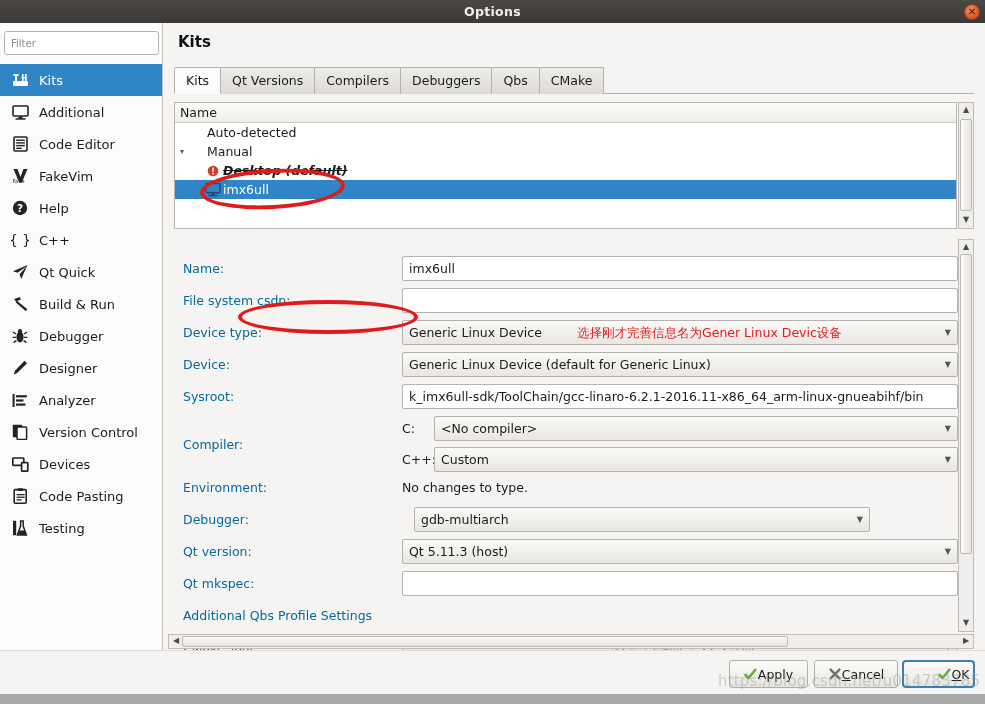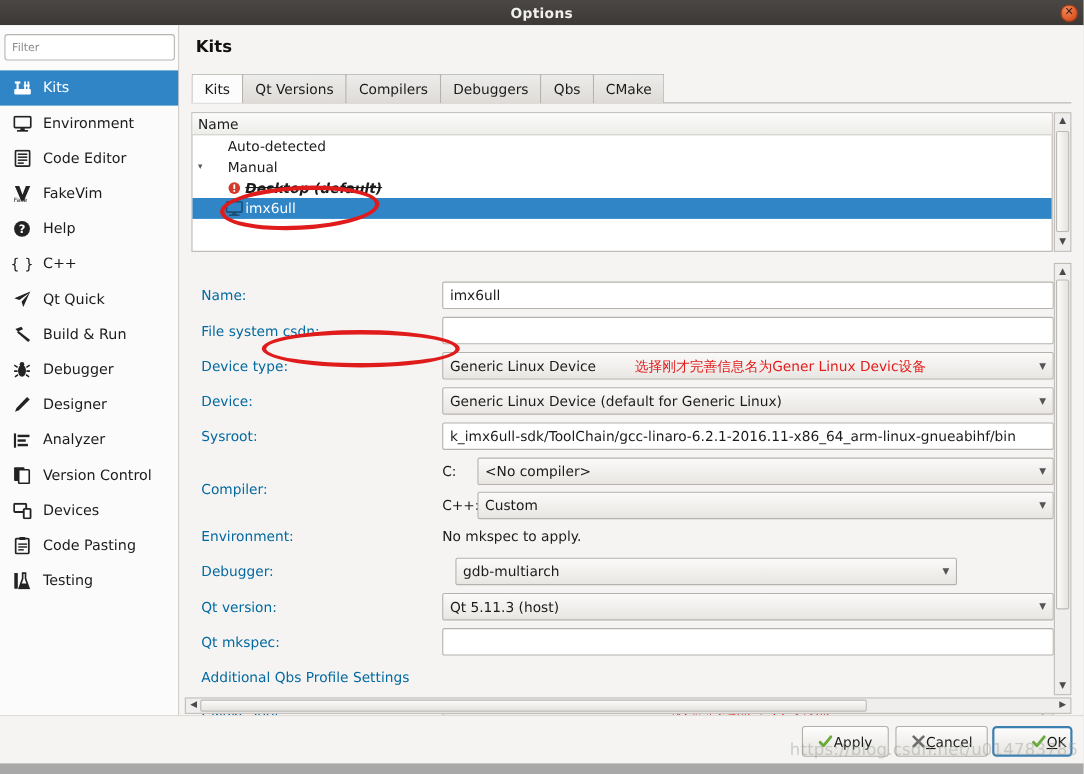--- a/index.html
+++ b/index.html
@@ -256,21 +256,21 @@
           <span class="nav-label">Kits</span>
         </div>
         <div class="nav-item">
           <span class="nav-ico">
             <svg width="17" height="15" viewBox="0 0 17 15">
               <rect x="1" y="1" width="15" height="10" rx="1" fill="none" stroke="#232323" stroke-width="1.6"></rect>
               <rect x="6.5" y="11.5" width="4" height="2.4" fill="#232323"></rect>
               <rect x="3.5" y="13.2" width="10" height="1.5" fill="#232323"></rect>
             </svg>
           </span>
-          <span class="nav-label">Environment</span>
+          <span class="nav-label">Additional</span>
         </div>
         <div class="nav-item">
           <span class="nav-ico">
             <svg width="15" height="16" viewBox="0 0 15 16">
               <rect x="1" y="1" width="13" height="14" rx="1" fill="none" stroke="#232323" stroke-width="1.6"></rect>
               <rect x="3.2" y="3.5" width="8.6" height="1.4" fill="#232323"></rect>
               <rect x="3.2" y="6.2" width="8.6" height="1.4" fill="#232323"></rect>
               <rect x="3.2" y="8.9" width="8.6" height="1.4" fill="#232323"></rect>
               <rect x="3.2" y="11.6" width="5.4" height="1.4" fill="#232323"></rect>
             </svg>
@@ -482,21 +482,21 @@
         <span>&lt;No compiler&gt;</span>
         <span class="arrow">▼</span>
       </div>
       <div class="sublabel" style="left:228px; top:208px;">C++:</div>
       <div class="fctl combo" style="left:260px; top:208px; width:524px;">
         <span>Custom</span>
         <span class="arrow">▼</span>
       </div>
 
       <div class="flabel" style="top:241px">Environment:</div>
-      <div class="ftext-static" style="left:228px; top:236px;">No mkspec to apply.</div>
+      <div class="ftext-static" style="left:228px; top:236px;">No changes to type.</div>
 
       <div class="flabel" style="top:273px">Debugger:</div>
       <div class="fctl combo" style="left:240px; top:268px; width:456px;">
         <span>gdb-multiarch</span>
         <span class="arrow">▼</span>
       </div>
 
       <div class="flabel" style="top:305px">Qt version:</div>
       <div class="fctl combo" style="left:228px; top:300px; width:556px;">
         <span>Qt 5.11.3 (host)</span>

